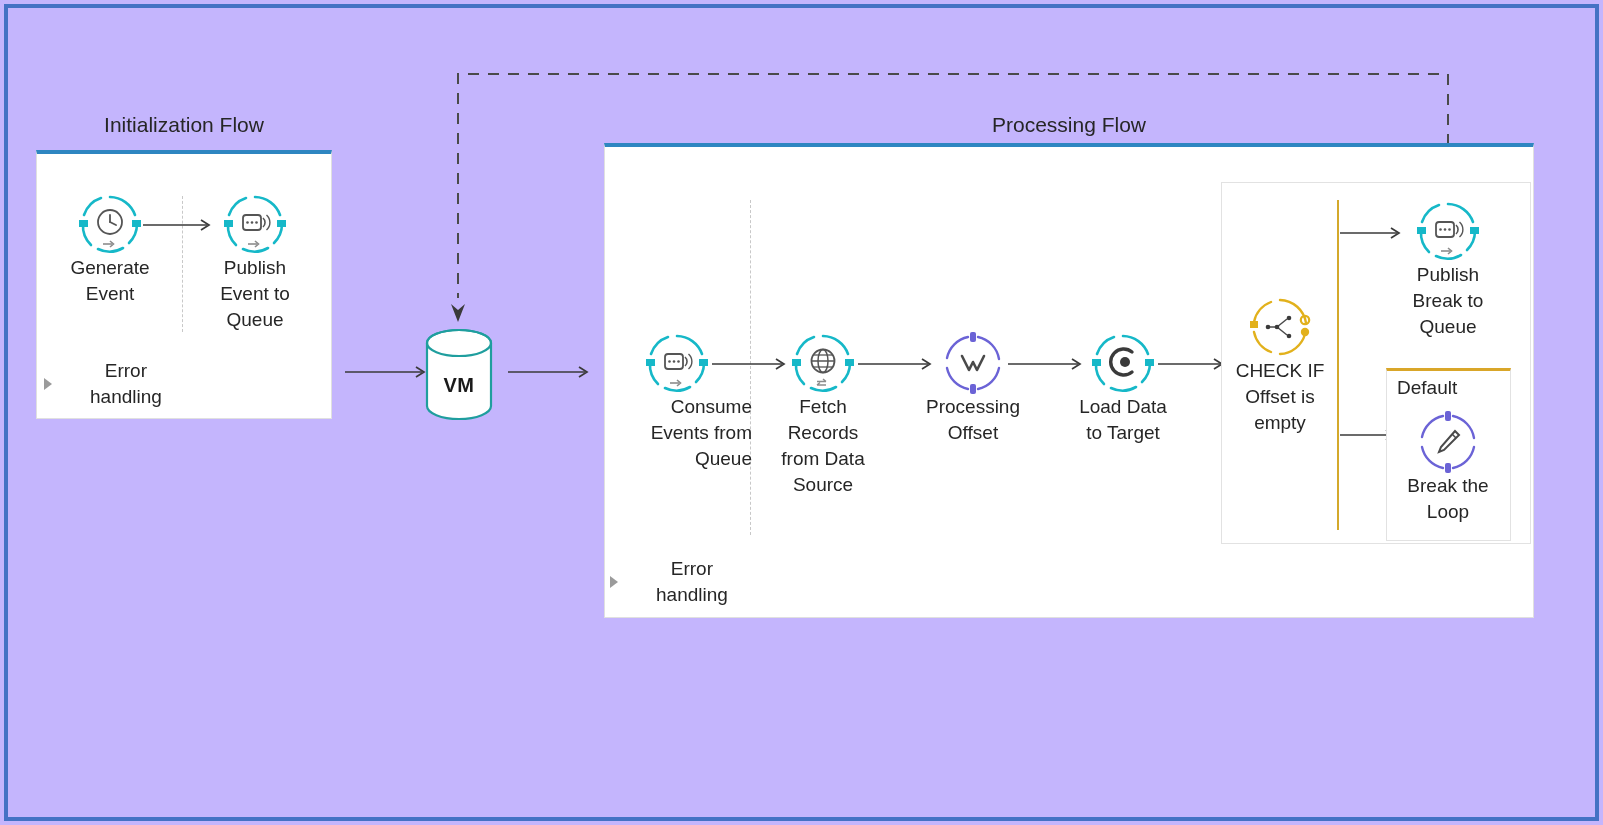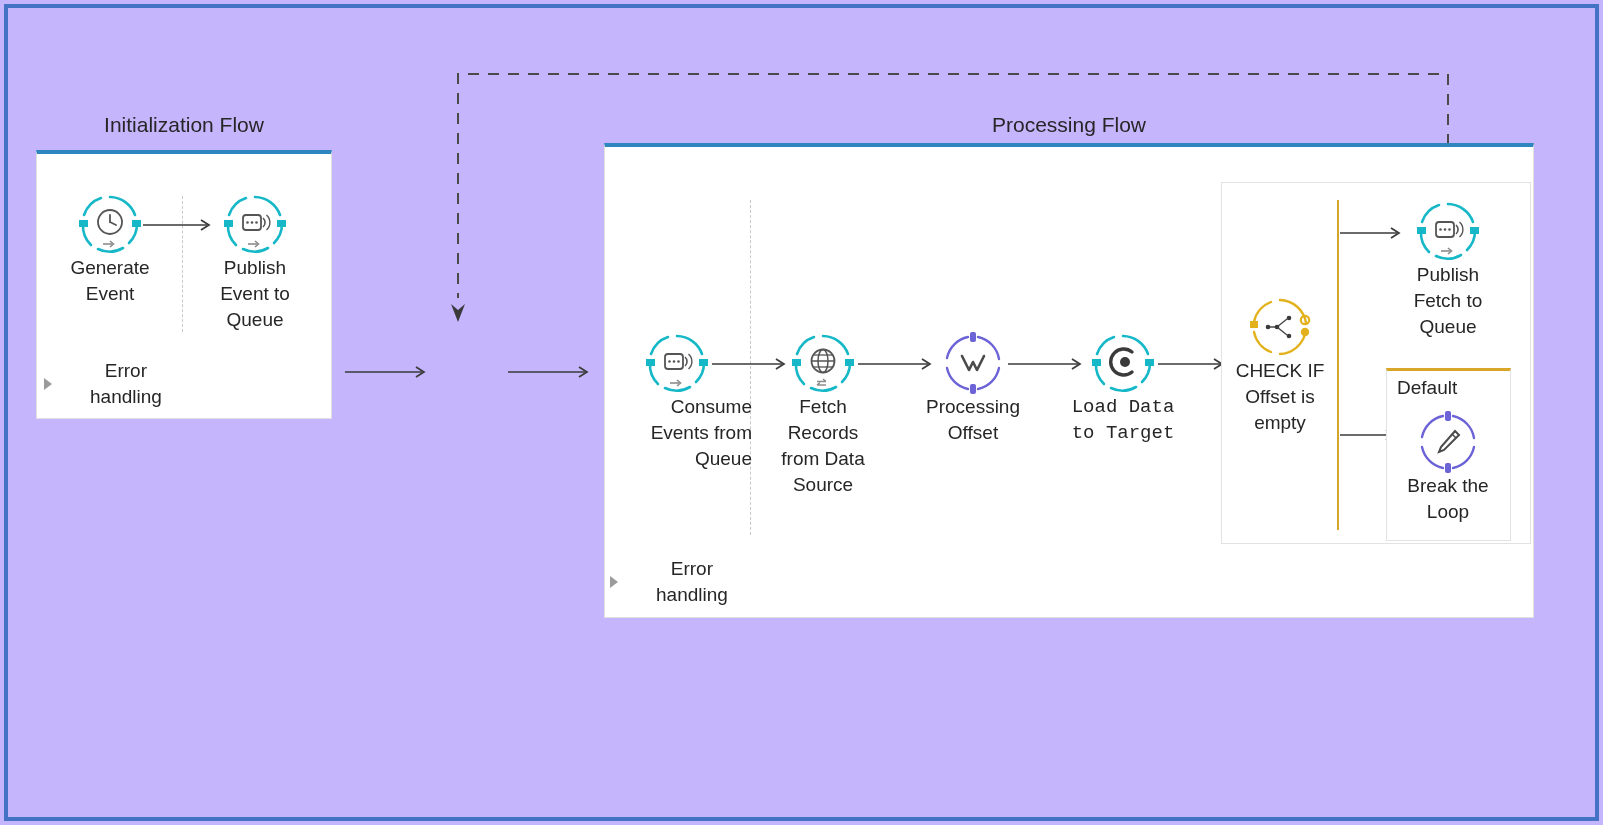--- a/index.html
+++ b/index.html
@@ -231,20 +231,28 @@
     </div>
   </div>
 
   <div class="h-arrow" style="left:345px; top:365px; width:85px;">
     <svg width="85" height="14" viewBox="0 0 85 14">
       <line x1="0" y1="7" x2="77" y2="7" stroke="#3A3A3A" stroke-width="1.7"></line>
       <polyline points="71,2 79,7 71,12" fill="none" stroke="#3A3A3A" stroke-width="1.7"></polyline>
     </svg>
   </div>
 
+  <div class="vm-wrap" style="left:424px; top:326px; width:70px; height:100px;">
+    <svg width="70" height="100" viewBox="0 0 70 100">
+      <ellipse cx="35" cy="17" rx="32" ry="13" fill="#ffffff" stroke="#1F9E9E" stroke-width="2.2"></ellipse>
+      <path d="M3 17 L3 80 A32 13 0 0 0 67 80 L67 17" fill="#ffffff" stroke="#1F9E9E" stroke-width="2.2"></path>
+      <ellipse cx="35" cy="17" rx="32" ry="13" fill="none" stroke="#1F9E9E" stroke-width="2.2"></ellipse>
+    </svg>
+    <div class="vm-label">VM</div>
+  </div>
 
   <div class="h-arrow" style="left:508px; top:365px; width:85px;">
     <svg width="85" height="14" viewBox="0 0 85 14">
       <line x1="0" y1="7" x2="77" y2="7" stroke="#3A3A3A" stroke-width="1.7"></line>
       <polyline points="71,2 79,7 71,12" fill="none" stroke="#3A3A3A" stroke-width="1.7"></polyline>
     </svg>
   </div>
 
   <div class="flow-title" style="left:604px; top:105px; width:930px;margin-top:8px;">Processing Flow</div>
 
@@ -339,21 +347,21 @@
     </div>
   </div>
 
   <div class="h-arrow" style="left:1008px; top:357px; width:78px;">
     <svg width="78" height="14" viewBox="0 0 78 14">
       <line x1="0" y1="7" x2="70" y2="7" stroke="#3A3A3A" stroke-width="1.7"></line>
       <polyline points="64,2 72,7 64,12" fill="none" stroke="#3A3A3A" stroke-width="1.7"></polyline>
     </svg>
   </div>
 
-  <div class="node" style="left:1048px; top:332px;font-family:Liberation Mono, monospace;">
+  <div class="node" style="left:1048px; top:332px;">
     <div class="node-ring">
       <svg width="62" height="62" viewBox="0 0 62 62">
         <path d="M31 4 A27 27 0 0 1 56 22" fill="none" stroke="#16B8C8" stroke-width="2.6" stroke-linecap="round"></path>
         <path d="M58 31 A27 27 0 0 1 50 50" fill="none" stroke="#16B8C8" stroke-width="2.6" stroke-linecap="round"></path>
         <path d="M44 55 A27 27 0 0 1 19 56" fill="none" stroke="#16B8C8" stroke-width="2.6" stroke-linecap="round"></path>
         <path d="M12 52 A27 27 0 0 1 4 31" fill="none" stroke="#16B8C8" stroke-width="2.6" stroke-linecap="round"></path>
         <path d="M5 22 A27 27 0 0 1 22 5" fill="none" stroke="#16B8C8" stroke-width="2.6" stroke-linecap="round"></path>
         <rect x="0" y="27" width="9" height="7" fill="#16B8C8"></rect>
         <rect x="53" y="27" width="9" height="7" fill="#16B8C8"></rect>
         <path d="M40 20 A13 13 0 1 0 40 40" fill="none" stroke="#3a3a3a" stroke-width="3.4" stroke-linecap="round"></path>
@@ -423,21 +431,21 @@
         <circle cx="28" cy="29.5" r="1.3" fill="#555"></circle>
         <circle cx="32.5" cy="29.5" r="1.3" fill="#555"></circle>
         <path d="M39 25 A6 6 0 0 1 39 34" fill="none" stroke="#555" stroke-width="1.6"></path>
         <path d="M42.5 22 A10 10 0 0 1 42.5 37" fill="none" stroke="#555" stroke-width="1.4"></path>
         <path d="M24 51 L33 51" stroke="#8c8c8c" stroke-width="1.6"></path>
         <path d="M31 48 L34.5 51 L31 54" fill="none" stroke="#8c8c8c" stroke-width="1.6"></path>
       </svg>
     </div>
     <div class="node-label">
       <div>Publish</div>
-      <div>Fetch to</div>
+      <div>Break to</div>
       <div>Queue</div>
     </div>
   </div>
 
   <div class="h-arrow" style="left:1340px; top:428px; width:60px;">
     <svg width="60" height="14" viewBox="0 0 60 14">
       <line x1="0" y1="7" x2="52" y2="7" stroke="#3A3A3A" stroke-width="1.7"></line>
       <polyline points="46,2 54,7 46,12" fill="none" stroke="#3A3A3A" stroke-width="1.7"></polyline>
     </svg>
   </div>

